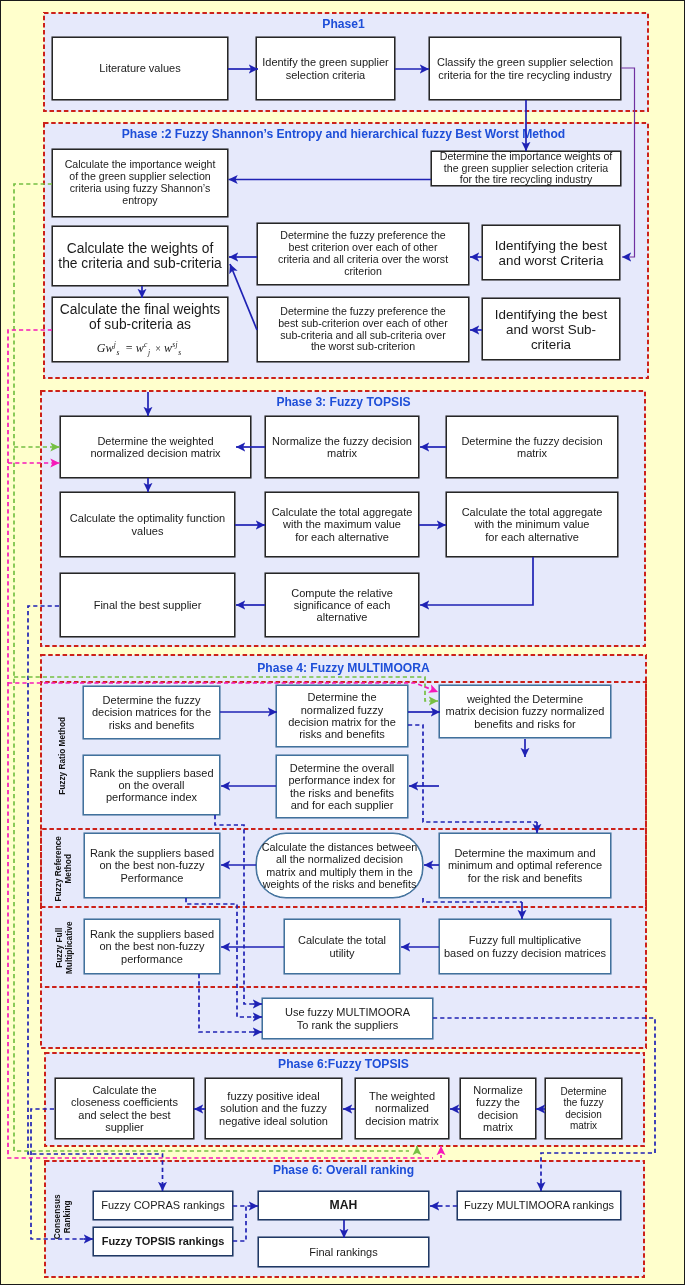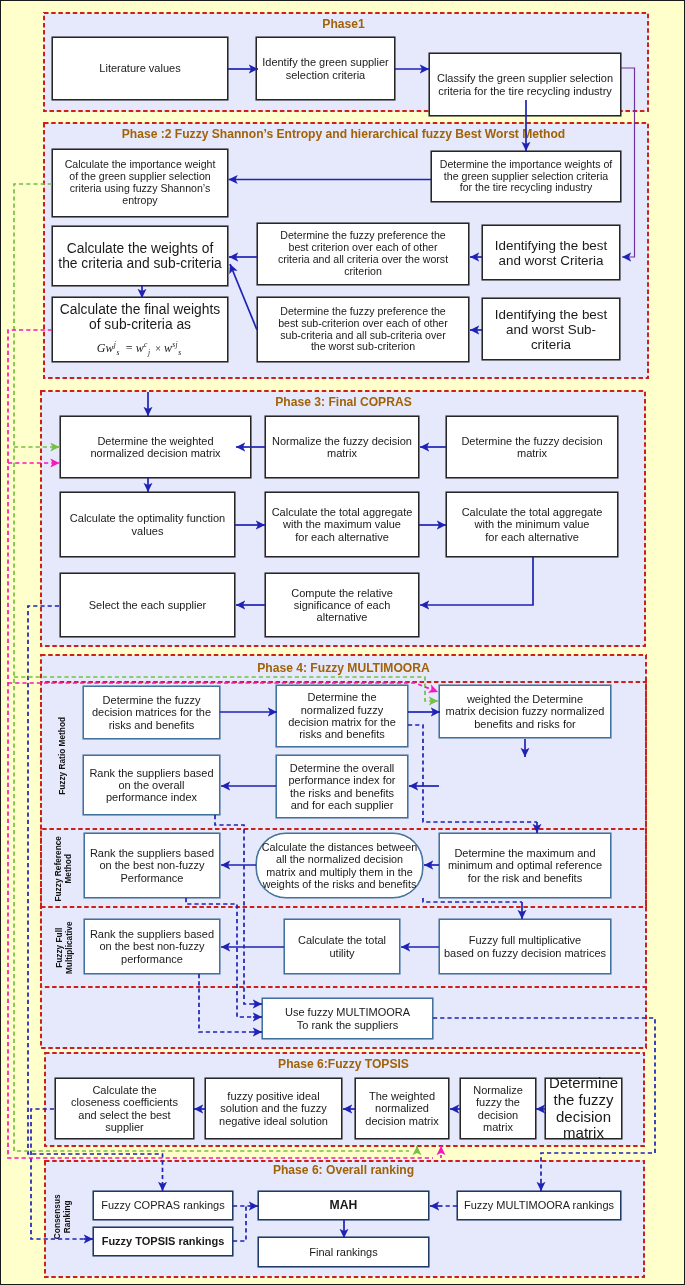--- a/index.html
+++ b/index.html
@@ -2,21 +2,21 @@
 <html><head>
 <meta charset="utf-8">
 <title>Fuzzy MCDM Methodology Flowchart</title>
 <style>
   html,body{margin:0;padding:0;}
   body{width:685px;height:1285px;background:#ffffcc;font-family:"Liberation Sans",sans-serif;overflow:hidden;}
   #root{position:relative;width:685px;height:1285px;box-sizing:border-box;border:1px solid #1a1a1a;background:#ffffcc;overflow:hidden;}
   .phase{position:absolute;background:#e6e9fb;box-sizing:border-box;z-index:1;}
   .subphase{position:absolute;box-sizing:border-box;}
   svg.bg{position:absolute;left:0;top:0;width:685px;height:1285px;overflow:visible;pointer-events:none;z-index:3;}
-  .ptitle{position:absolute;z-index:4;color:#a16207;font-weight:bold;white-space:nowrap;}
+  .ptitle{position:absolute;z-index:4;color:#1d4ed8;font-weight:bold;white-space:nowrap;}
   .bx{position:absolute;z-index:4;background:#ffffff;border:1px solid #262626;box-shadow:0 0 0 0.55px #262626;box-sizing:border-box;display:flex;align-items:center;justify-content:center;text-align:center;color:#1a1a1a;line-height:1.12;}
   .bx.blue{border-color:#41719c;box-shadow:0 0 0 0.55px #41719c;}
   .bx.navy{border-color:#1f3864;box-shadow:0 0 0 0.55px #1f3864;}
   .vlabel{position:absolute;z-index:4;font-weight:bold;text-align:center;color:#111;line-height:1.18;transform-origin:center center;display:flex;align-items:center;justify-content:center;}
   .vlabel>span{display:block;transform:rotate(-90deg);white-space:nowrap;}
   .formula{font-family:"Liberation Serif",serif;font-style:italic;font-size:12px;margin-top:8px;letter-spacing:0.2px;}
   .formula sup{font-size:7.5px;vertical-align:super;}
   .formula sub{font-size:7.5px;vertical-align:-0.35em;margin-right:2px;margin-left:0.5px;}
   .formula .eq{font-style:normal;margin:0 3px 0 4px;}
   .formula .tm{font-style:normal;margin:0 3px;font-size:10px;}
@@ -42,30 +42,30 @@
   </svg>
 
   <div class="phase" style="left:43px;top:12px;width:605px;height:99px;"></div>
   <div class="ptitle" style="left:0;top:16px;width:685px;text-align:center;font-size:12.1px;">Phase1</div>
   <div class="bx" style="left:51px;top:36px;width:176px;height:63px;font-size:11px;padding:2px 6px;">
     <span>Literature values</span>
   </div>
   <div class="bx" style="left:255px;top:36px;width:139px;height:63px;font-size:11px;padding:2px 3px;">
     <span>Identify the green supplier<br>selection criteria</span>
   </div>
-  <div class="bx" style="left:428px;top:36px;width:192px;height:63px;font-size:11px;padding:2px 3px;margin-top:16px;">
+  <div class="bx" style="left:428px;top:36px;width:192px;height:63px;font-size:11px;padding:2px 3px;">
     <span>Classify the green supplier selection<br>criteria for the tire recycling industry</span>
   </div>
 
   <div class="phase" style="left:43px;top:122px;width:605px;height:256px;"></div>
   <div class="ptitle" style="left:0;top:126px;width:685px;text-align:center;font-size:12.1px;">Phase :2 Fuzzy Shannon’s Entropy and hierarchical fuzzy Best Worst Method</div>
   <div class="bx" style="left:51px;top:148px;width:176px;height:68px;font-size:10.6px;padding:2px 3px;">
     <span>Calculate the importance weight<br>of the green supplier selection<br>criteria using fuzzy Shannon’s<br>entropy</span>
   </div>
-  <div class="bx" style="left:430px;top:150px;width:190px;height:51px;font-size:10.6px;padding:2px 3px;">
+  <div class="bx" style="left:430px;top:150px;width:190px;height:35px;font-size:10.6px;padding:2px 3px;">
     <span>Determine the  importance weights of<br>the green supplier selection criteria<br>for the  tire recycling industry</span>
   </div>
   <div class="bx" style="left:51px;top:225px;width:176px;height:60px;font-size:13.8px;padding:2px 2px;">
     <span>Calculate the weights of<br>the criteria and sub-criteria</span>
   </div>
   <div class="bx" style="left:256px;top:222px;width:212px;height:62px;font-size:10.6px;padding:2px 3px;">
     <span>Determine the fuzzy preference the<br>best criterion over each of other<br>criteria and  all criteria over the worst<br>criterion</span>
   </div>
   <div class="bx" style="left:481px;top:224px;width:138px;height:55px;font-size:13.4px;padding:1px 2px;">
     <span>Identifying the best<br>and worst Criteria</span>
@@ -75,41 +75,41 @@
     <span class="formula"><i>G</i><i>w</i><sup>j</sup><sub>s</sub><span class="eq">=</span><i>w</i><sup>c</sup><sub>j</sub><span class="tm">×</span><i>w</i><sup>sj</sup><sub>s</sub></span>
   </div>
   <div class="bx" style="left:256px;top:296px;width:212px;height:65px;font-size:10.6px;padding:2px 3px;">
     <span>Determine the fuzzy preference the<br>best sub-criterion over each of other<br>sub-criteria and  all sub-criteria over<br>the worst sub-criterion</span>
   </div>
   <div class="bx" style="left:481px;top:297px;width:138px;height:62px;font-size:13.4px;padding:1px 2px;">
     <span>Identifying the best<br>and worst Sub-<br>criteria</span>
   </div>
 
   <div class="phase" style="left:40px;top:390px;width:605px;height:256px;"></div>
-  <div class="ptitle" style="left:0;top:394px;width:685px;text-align:center;font-size:12.1px;">Phase 3: Final COPRAS</div>
+  <div class="ptitle" style="left:0;top:394px;width:685px;text-align:center;font-size:12.1px;">Phase 3: Fuzzy TOPSIS</div>
   <div class="bx" style="left:59px;top:415px;width:191px;height:62px;font-size:11px;padding:2px 3px;">
     <span>Determine the weighted<br>normalized decision matrix</span>
   </div>
   <div class="bx" style="left:264px;top:415px;width:154px;height:62px;font-size:11px;padding:2px 3px;">
     <span>Normalize the fuzzy decision<br>matrix</span>
   </div>
   <div class="bx" style="left:445px;top:415px;width:172px;height:62px;font-size:11px;padding:2px 3px;">
     <span>Determine the fuzzy decision<br>matrix</span>
   </div>
   <div class="bx" style="left:59px;top:491px;width:175px;height:65px;font-size:11px;padding:2px 3px;">
     <span>Calculate the optimality function<br>values</span>
   </div>
   <div class="bx" style="left:264px;top:491px;width:154px;height:65px;font-size:11px;padding:2px 3px;">
     <span>Calculate the total aggregate<br>with the maximum value<br>for each alternative</span>
   </div>
   <div class="bx" style="left:445px;top:491px;width:172px;height:65px;font-size:11px;padding:2px 3px;">
     <span>Calculate the total aggregate<br>with the minimum value<br>for each alternative</span>
   </div>
   <div class="bx" style="left:59px;top:572px;width:175px;height:64px;font-size:11px;padding:2px 3px;">
-    <span>Select the each supplier</span>
+    <span>Final the best supplier</span>
   </div>
   <div class="bx" style="left:264px;top:572px;width:154px;height:64px;font-size:11px;padding:2px 3px;">
     <span>Compute the relative<br>significance of each<br>alternative</span>
   </div>
 
   <div class="phase" style="left:40px;top:654px;width:606px;height:394px;"></div>
   <div class="ptitle" style="left:0;top:660px;width:685px;text-align:center;font-size:12.1px;">Phase 4: Fuzzy MULTIMOORA</div>
   <div class="subphase" style="left:40px;top:681px;width:606px;height:148px;"></div>
   <div class="vlabel" style="left:54px;top:681px;width:16px;height:147px;font-size:8.3px;">
       <span>Fuzzy Ratio Method</span>
@@ -168,21 +168,21 @@
   </div>
   <div class="bx" style="left:204px;top:1077px;width:137px;height:61px;font-size:11px;padding:1px 2px;">
     <span>fuzzy positive ideal<br>solution and the fuzzy<br>negative ideal solution</span>
   </div>
   <div class="bx" style="left:354px;top:1077px;width:94px;height:61px;font-size:11px;padding:1px 2px;">
     <span>The weighted<br>normalized<br>decision matrix</span>
   </div>
   <div class="bx" style="left:459px;top:1077px;width:76px;height:61px;font-size:11px;padding:1px 2px;">
     <span>Normalize<br>fuzzy the<br>decision<br>matrix</span>
   </div>
-  <div class="bx" style="left:544px;top:1077px;width:77px;height:61px;font-size:15px;padding:1px 2px;">
+  <div class="bx" style="left:544px;top:1077px;width:77px;height:61px;font-size:10px;padding:1px 2px;">
     <span>Determine<br>the fuzzy<br>decision<br>matrix</span>
   </div>
 
   <div class="phase" style="left:44px;top:1159px;width:600px;height:117px;"></div>
   <div class="ptitle" style="left:0;top:1162px;width:685px;text-align:center;font-size:12.1px;">Phase 6: Overall ranking</div>
   <div class="vlabel" style="left:50px;top:1168px;width:22px;height:95px;font-size:8.3px;">
       <span>Consensus<br>Ranking</span>
     </div>
   <div class="bx navy" style="left:92px;top:1190px;width:140px;height:29px;font-size:11px;padding:1px 2px;">
     <span>Fuzzy  COPRAS rankings</span>

